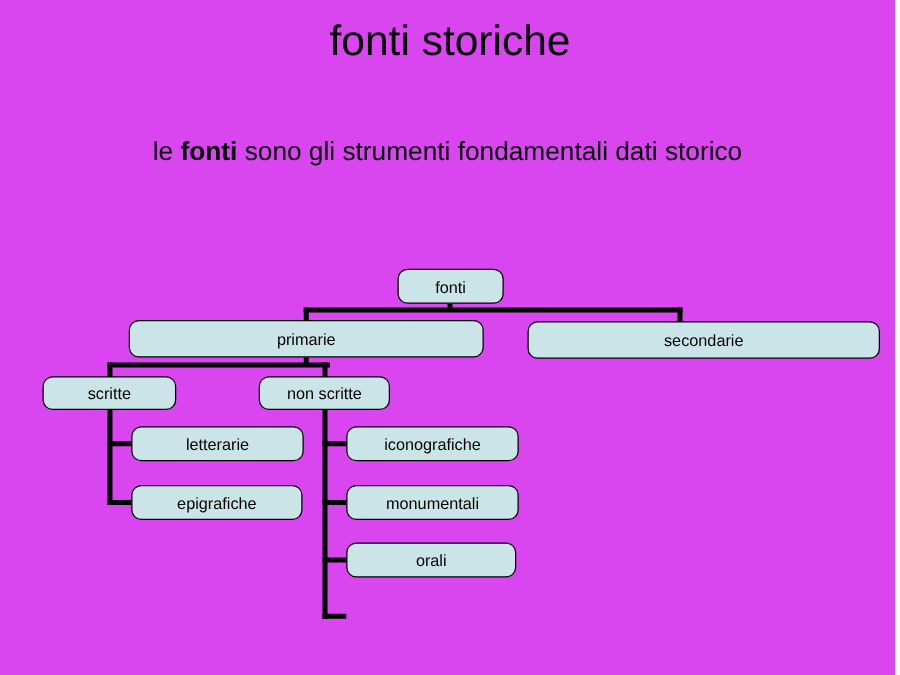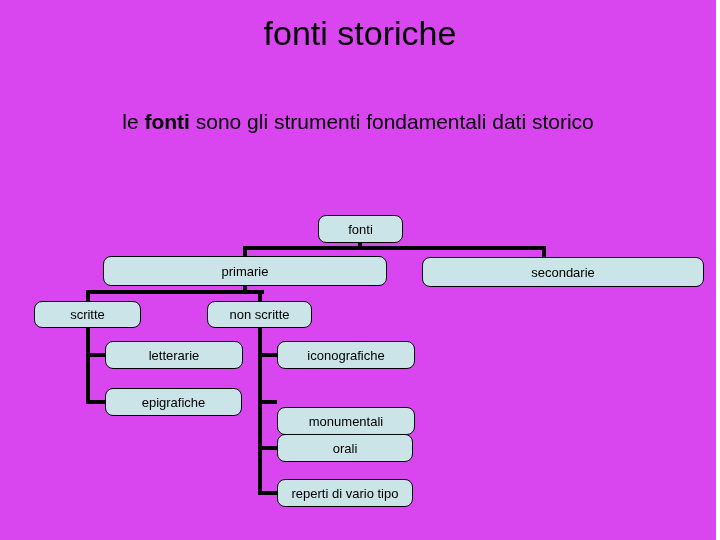--- a/index.html
+++ b/index.html
@@ -38,21 +38,21 @@
     white-space: nowrap;
   }
   .n-fonti        { left: 318px; top: 215px; width:  85px; height: 28px; }
   .n-primarie     { left: 103px; top: 256px; width: 284px; height: 30px; }
   .n-secondarie   { left: 422px; top: 257px; width: 282px; height: 30px; }
   .n-scritte      { left:  34px; top: 301px; width: 107px; height: 27px; }
   .n-nonscritte   { left: 207px; top: 301px; width: 105px; height: 27px; }
   .n-letterarie   { left: 105px; top: 341px; width: 138px; height: 28px; }
   .n-iconografiche{ left: 277px; top: 341px; width: 138px; height: 28px; }
   .n-epigrafiche  { left: 105px; top: 388px; width: 137px; height: 28px; }
-  .n-monumentali  { left: 277px; top: 388px; width: 138px; height: 28px; margin-top: 19px; }
+  .n-monumentali  { left: 277px; top: 388px; width: 138px; height: 28px; }
   .n-orali        { left: 277px; top: 434px; width: 136px; height: 28px; }
   .n-reperti      { left: 277px; top: 479px; width: 136px; height: 28px; }
 
   
   .conn { position: absolute; background: #000000; }
   .c-fonti-stub        { left: 358px; top: 243px; width:   4px; height:  5px; }
   .c-top-h             { left: 243px; top: 246px; width: 303px; height:  4px; }
   .c-primarie-top      { left: 243px; top: 246px; width:   4px; height: 11px; }
   .c-secondarie-top    { left: 542px; top: 246px; width:   4px; height: 12px; }
   .c-primarie-bot      { left: 243px; top: 286px; width:   4px; height:  7px; }
@@ -99,15 +99,14 @@
   <div class="node n-fonti">fonti</div>
   <div class="node n-primarie">primarie</div>
   <div class="node n-secondarie">secondarie</div>
   <div class="node n-scritte">scritte</div>
   <div class="node n-nonscritte">non scritte</div>
   <div class="node n-letterarie">letterarie</div>
   <div class="node n-iconografiche">iconografiche</div>
   <div class="node n-epigrafiche">epigrafiche</div>
   <div class="node n-monumentali">monumentali</div>
   <div class="node n-orali">orali</div>
-  <div class="node n-reperti">reperti di vario tipo</div>
 
 </div>
 
 </body></html>

